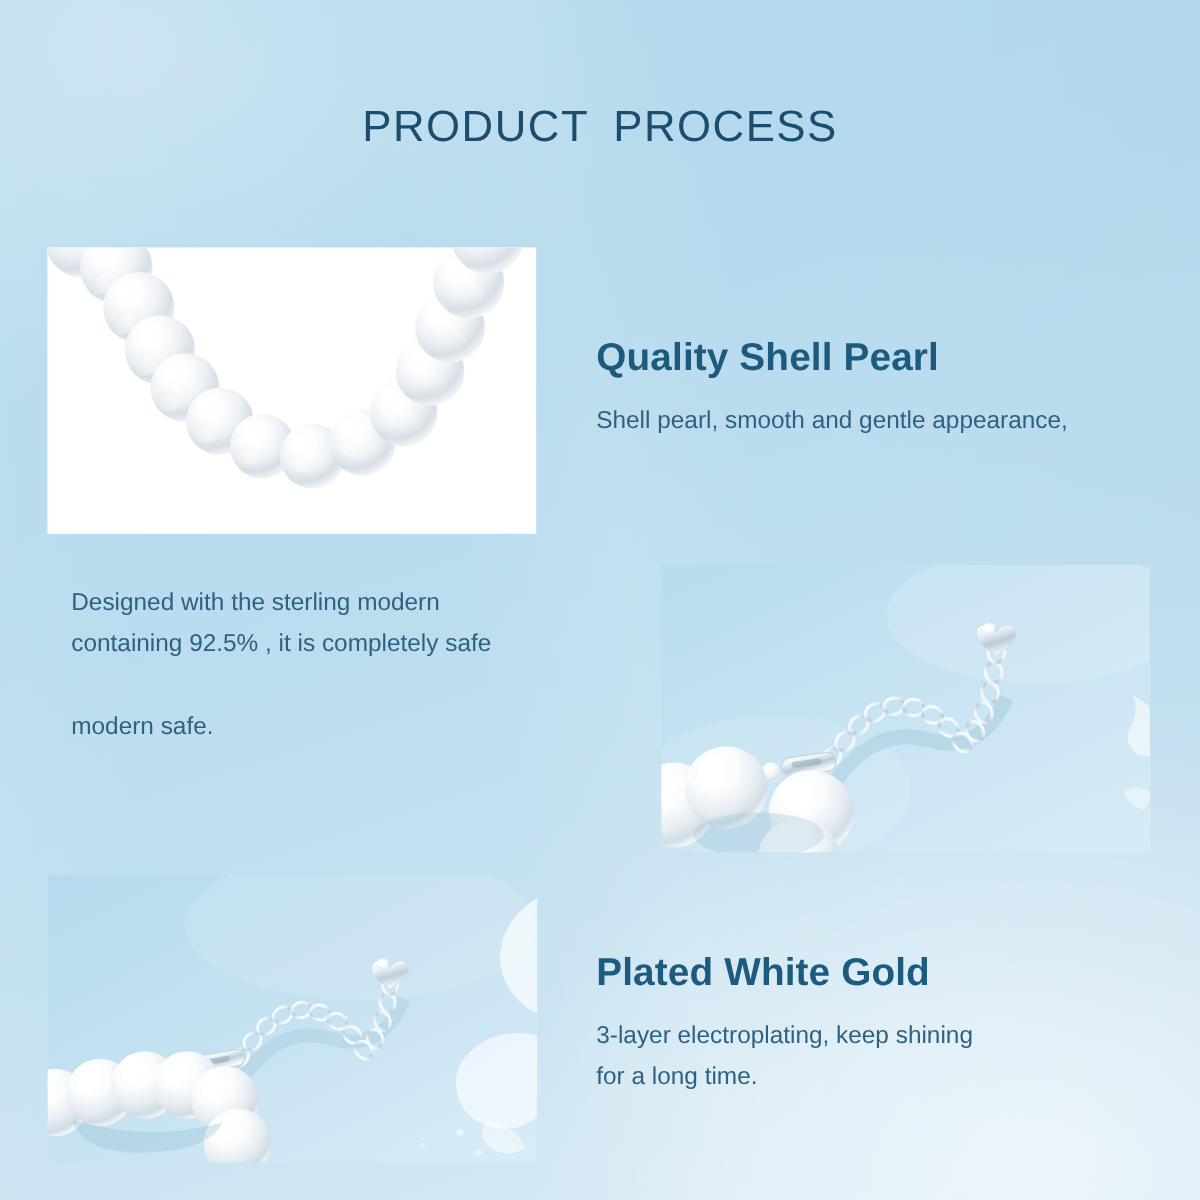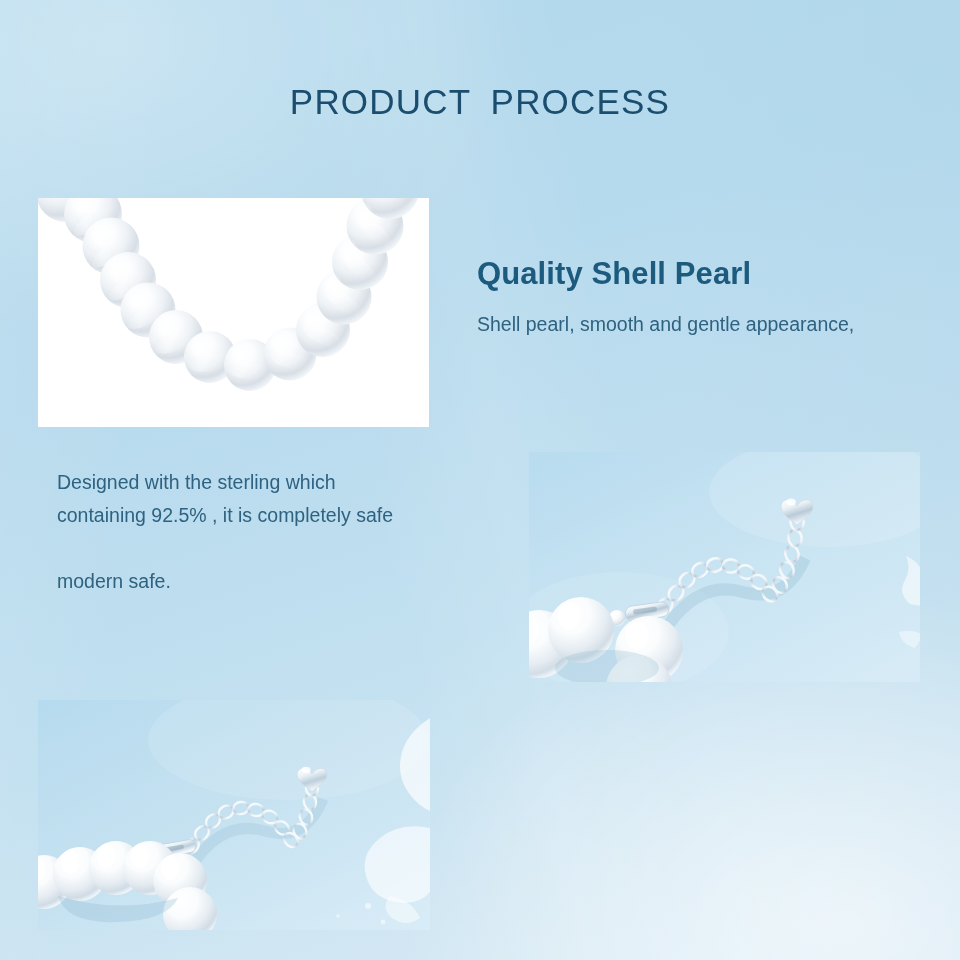--- a/index.html
+++ b/index.html
@@ -62,21 +62,21 @@
     font-weight: bold;
     color: #1d5b7e;
     letter-spacing: 0.1px;
   }
   .block p {
     margin: 0;
     font-size: 19.5px;
     line-height: 33px;
     color: #2e6280;
   }
-  #block-shell   { left: 477px; top: 256px; width: 470px; }
+  #block-shell   { left: 477px; top: 268px; width: 470px; }
   #block-silver  { left: 57px;  top: 466px; width: 420px; }
   #block-plated  { left: 477px; top: 760px; width: 430px; }
 </style>
 </head>
 <body>
 
 <div id="page">
   <div class="bg-streaks"></div>
 
   <div class="title">PRODUCT  PROCESS</div>
@@ -321,16 +321,20 @@
       <path d="M20 196 q60 18 120 2 q-10 22 -60 24 q-52 2 -60 -26 z" fill="#8ebacf" opacity="0.30"></path>
     </svg>
   </div>
 
   <div class="block" id="block-shell">
     <h2>Quality Shell Pearl</h2>
     <p><span>Shell pearl, smooth and gentle appearance,</span><br></p>
   </div>
 
   <div class="block" id="block-silver">
-    <p><span>Designed with the sterling which</span><br><span>containing 92.5% , it is completely safe</span><br><br><span>modern safe.</span></p>
-  </div>
-
+    <p><span>Designed with the sterling modern</span><br><span>containing 92.5% , it is completely safe</span><br><br><span>modern safe.</span></p>
+  </div>
+
+  <div class="block" id="block-plated">
+    <h2>Plated White Gold</h2>
+    <p><span>3-layer electroplating, keep shining</span><br><span>for a long time.</span></p>
+  </div>
 </div>
 
 </body></html>

